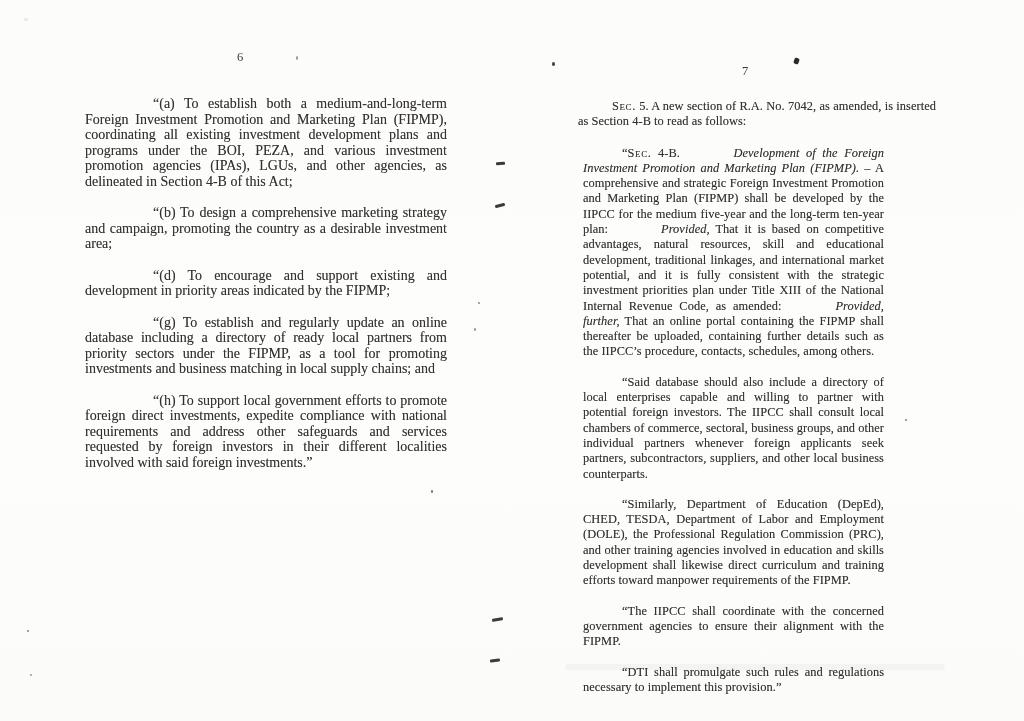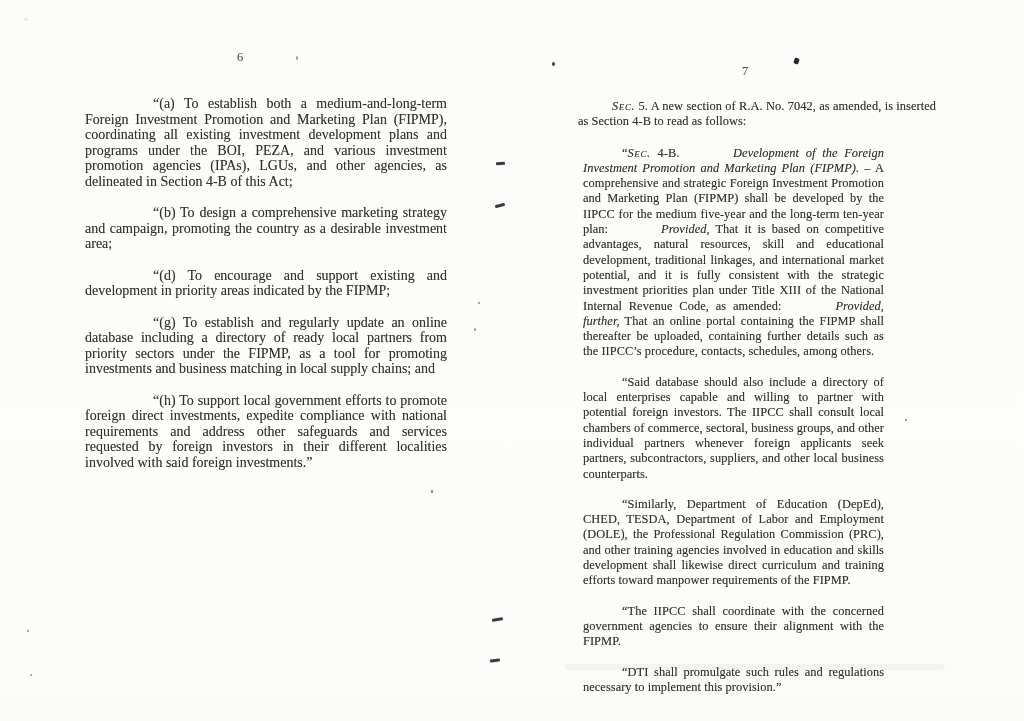--- a/index.html
+++ b/index.html
@@ -21,21 +21,21 @@
     font-size:14px;line-height:15.5px;
   }
   .page-left p{margin-bottom:16px;text-indent:68px;}
   .page-right{
     position:absolute;left:578px;top:99px;width:358px;
     font-size:12.4px;line-height:15.3px;letter-spacing:0.05px;
   }
   .page-right p{margin:0 52px 15px 5px;text-indent:39px;}
   .page-right p:first-child{margin:0 0 16px 0;text-indent:34px;}
   .it{font-style:italic;margin-left:47px;}
-  .sc{font-variant:small-caps;letter-spacing:0.6px;font-style:italic;}
+  .sc{font-variant:small-caps;letter-spacing:0.6px;}
   .speck{position:absolute;display:block;background:#444;border-radius:45%;}
   .dash{position:absolute;display:block;background:#3b3b3b;border-radius:1px;}
   .streak{position:absolute;display:block;background:rgba(0,0,0,0.03);border-radius:3px;}
 </style>
 </head>
 <body>
 
 <div class="scan">
 
   <div class="pagenum pn6">6</div>

